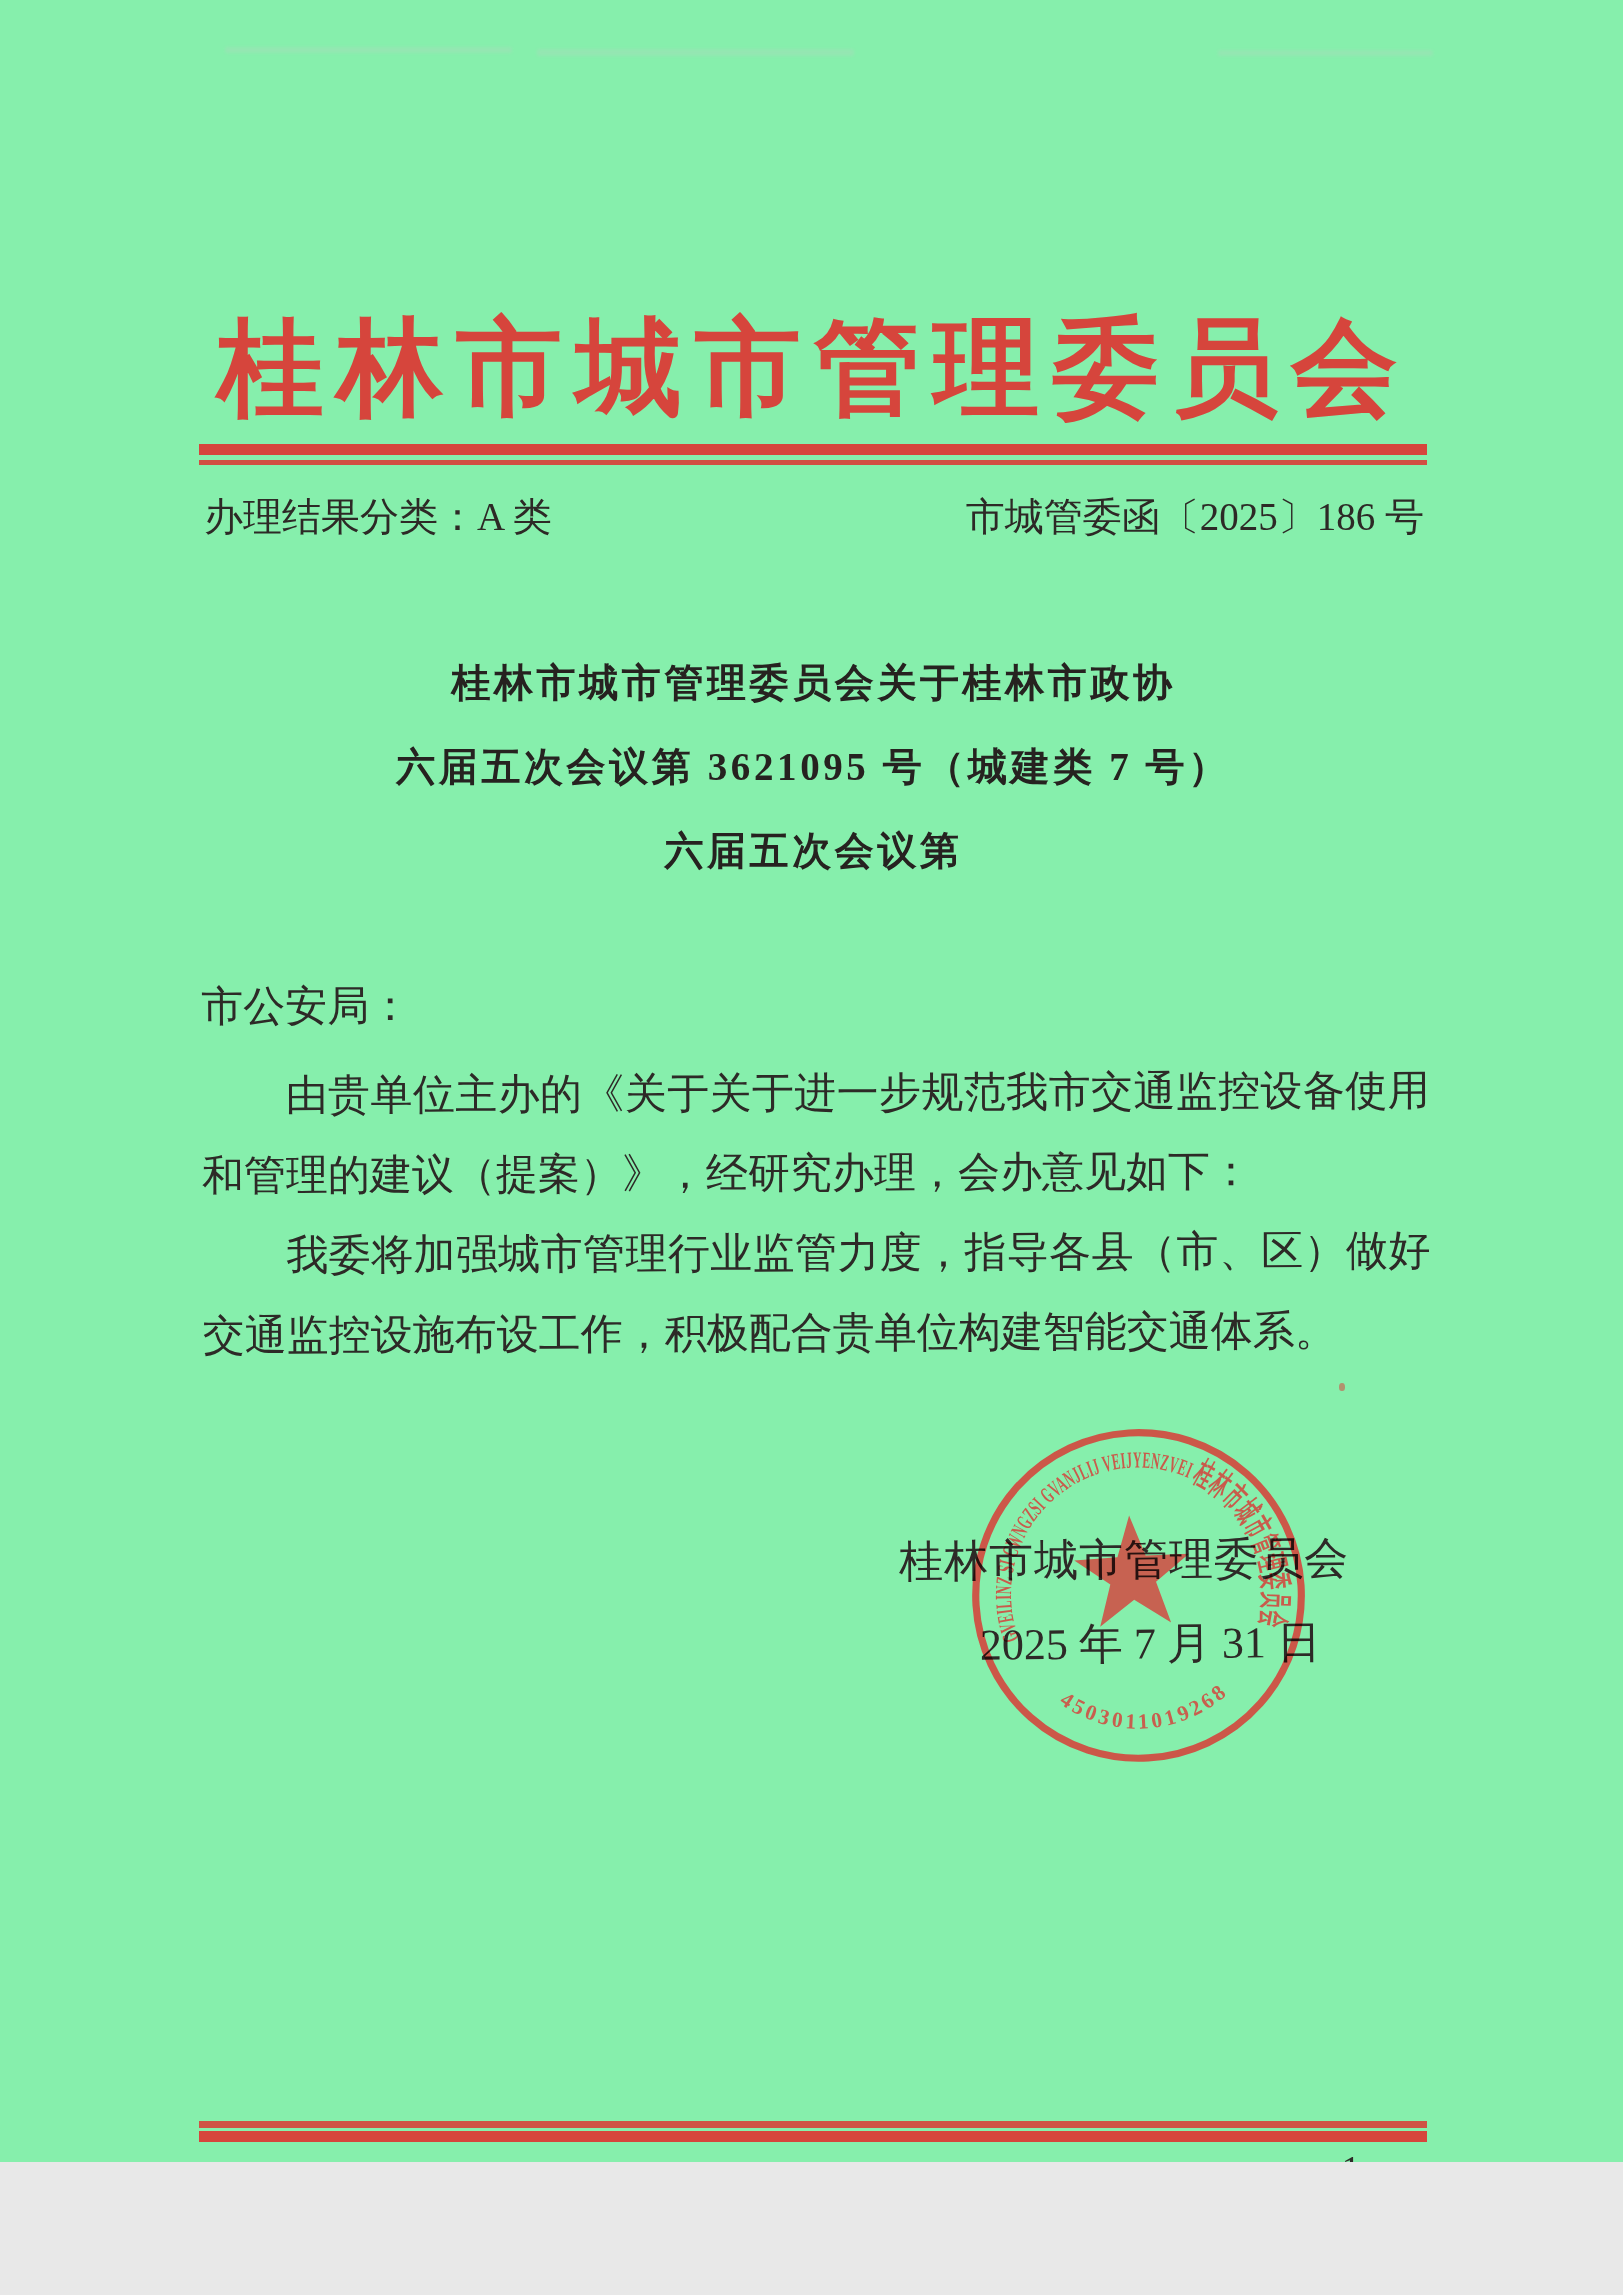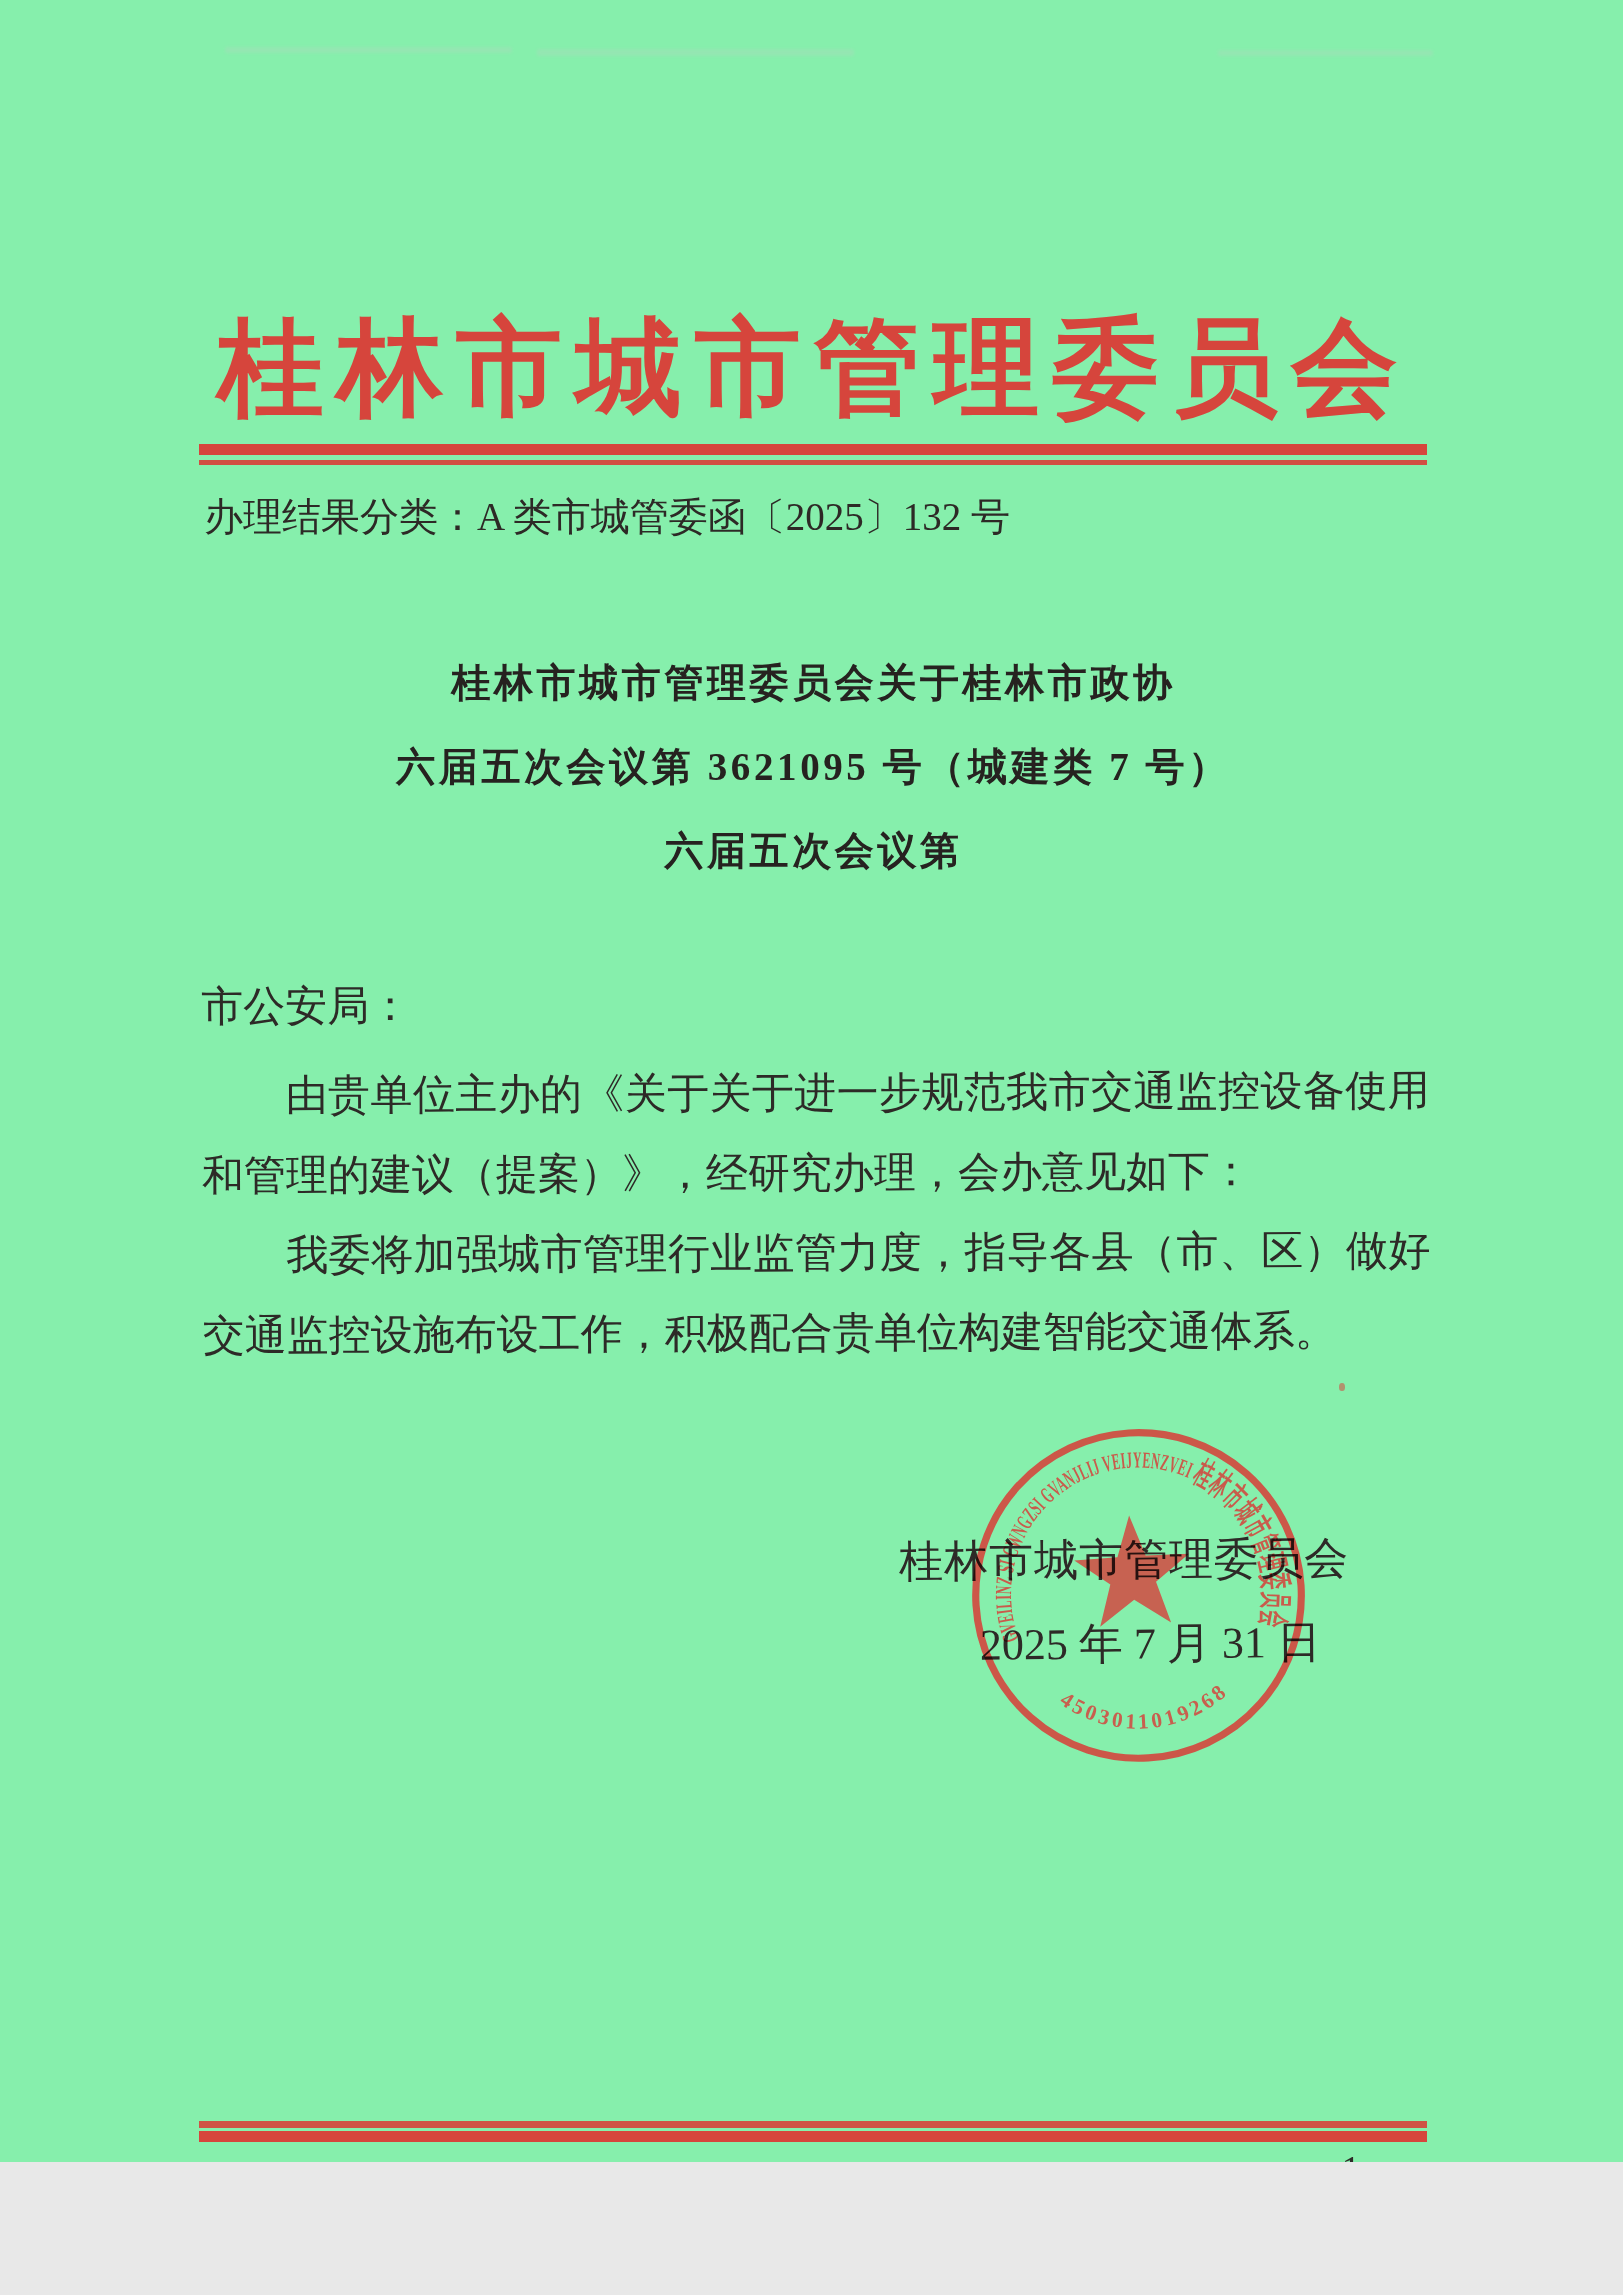--- a/index.html
+++ b/index.html
@@ -21,21 +21,21 @@
     letter-spacing:13.3px;text-align:center;white-space:nowrap;
     color:#d6453c;
   }
   .rule{position:absolute;left:199px;width:1228px;background:#d6453c;}
   .rule-top-thick{top:444px;height:11.3px;}
   .rule-top-thin{top:460px;height:4.6px;opacity:.95;}
 
   
   .meta-row{
     position:absolute;left:204px;top:490px;width:1220px;
-    display:flex;align-items:baseline;
+    display:flex;justify-content:space-between;align-items:baseline;
     font-size:39px;color:#2d2926;white-space:nowrap;
   }
 
   
   .doc-title{
     position:absolute;left:148px;top:641px;width:1331px;
     text-align:center;color:#262220;
     font-weight:700;font-size:39px;line-height:84px;letter-spacing:3.6px;
   }
   .doc-title div{white-space:nowrap;}
@@ -88,21 +88,21 @@
   <div class="smudge" style="left:537px;top:49px;width:317px;height:6.7px;"></div>
   <div class="smudge" style="left:1218px;top:50px;width:215px;height:6.1px;"></div>
   <div class="red-speck" style="left:1339px;top:1383px;"></div>
 
   <div class="letterhead">桂林市城市管理委员会</div>
   <div class="rule rule-top-thick"></div>
   <div class="rule rule-top-thin"></div>
 
   <div class="meta-row">
     <span>办理结果分类：A 类</span>
-    <span>市城管委函〔2025〕132 号</span>
+    <span>市城管委函〔2025〕186 号</span>
   </div>
 
   <div class="doc-title">
     <div>桂林市城市管理委员会关于桂林市政协</div>
     <div>六届五次会议第 3621095 号（城建类 7 号）</div>
     <div>六届五次会议第</div>
   </div>
 
   <div class="body-block">
     <p class="salutation">市公安局：</p>

